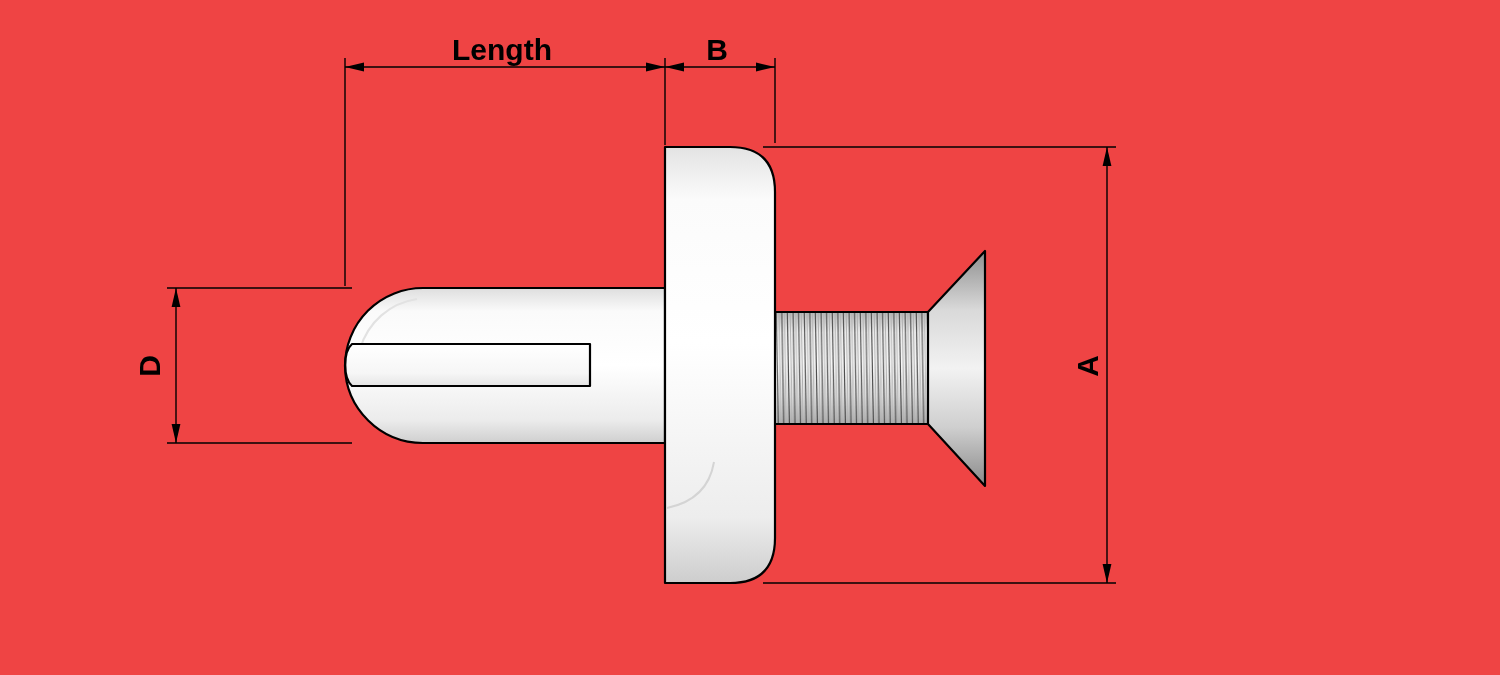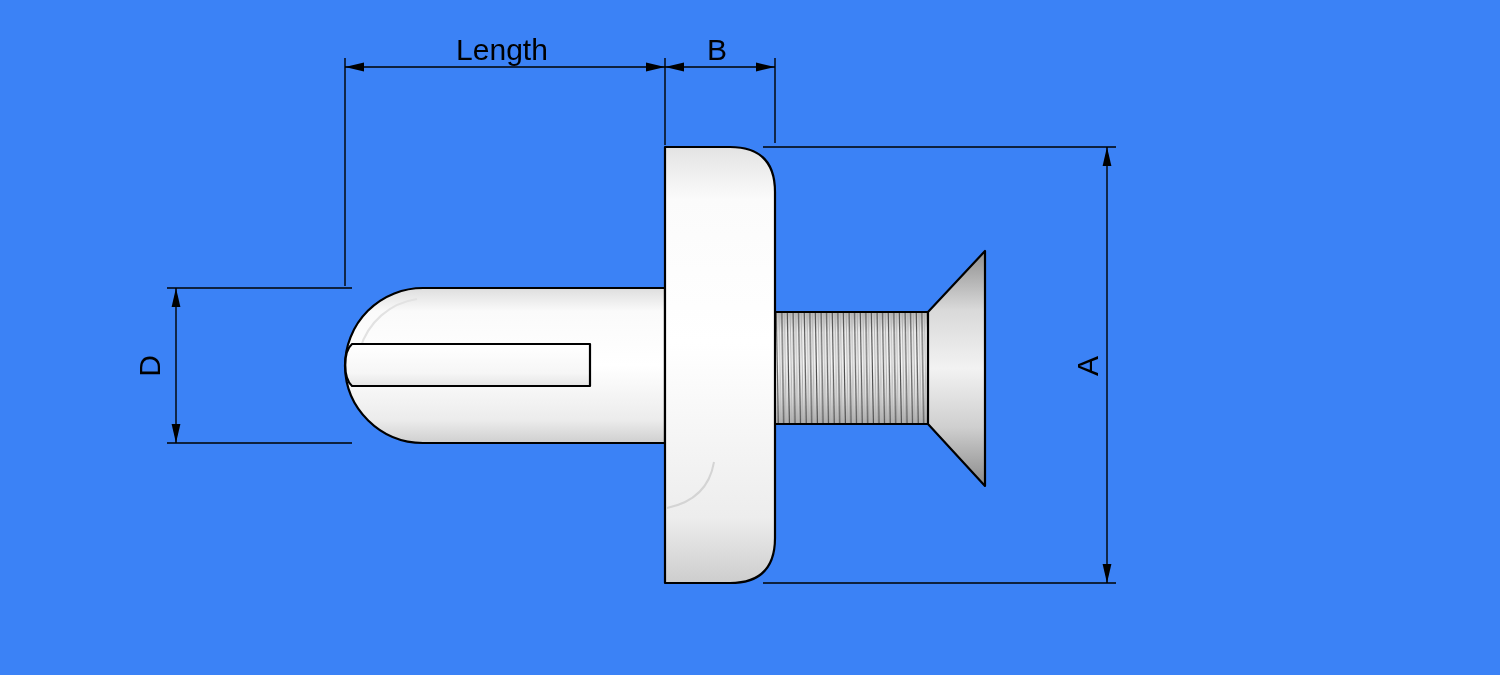--- a/index.html
+++ b/index.html
@@ -5,22 +5,23 @@
   html, body {
     margin: 0;
     padding: 0;
     background: #ffffff;
     font-family: "Liberation Sans", sans-serif;
   }
   .stage {
     position: relative;
     width: 1500px;
     height: 675px;
-    background: #3b82f6;
+    background: #ef4444;
     overflow: hidden;
+    font-weight: bold;
   }
   svg text {
     font-family: "Liberation Sans", "DejaVu Sans", sans-serif;
     font-size: 30px;
     fill: #000000;
   }
 </style>
 </head>
 <body>
 

